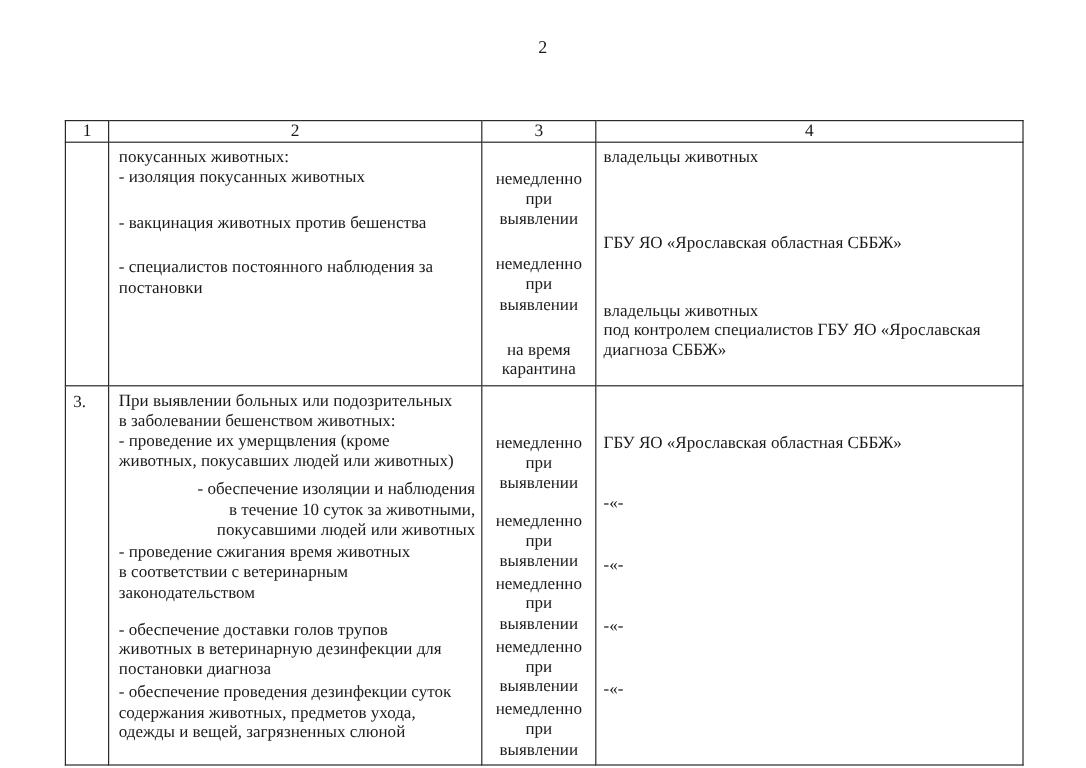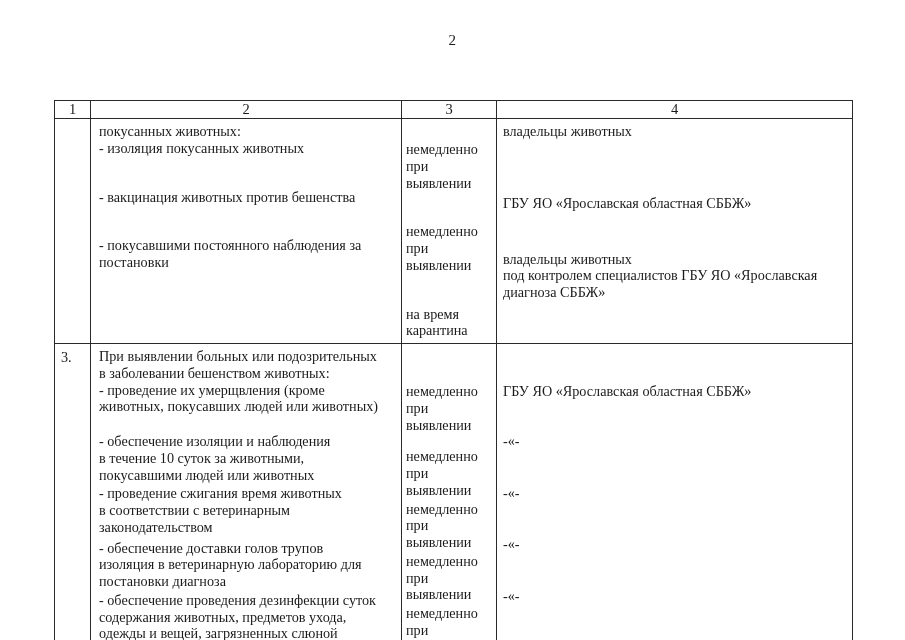--- a/index.html
+++ b/index.html
@@ -64,29 +64,30 @@
     text-align: left;
     padding: 5px 0 0 6px;
     font-size: 14.2px;
   }
   .c2 {
     padding: 4px 5px 4px 8px;
     text-align: left;
   }
   .c3 {
     padding: 4px 4px 4px 4px;
+    text-align: center;
     font-family: Liberation Serif, serif;
   }
   .c4 {
     padding: 4px 6px 4px 6px;
     text-align: left;
   }
   .line { display: block; }
   .grp { display: block; }
-  .grp + .grp { margin-top: 32px; }
+  .grp + .grp { margin-top: 21px; }
   .grp4 + .grp4 { margin-top: 15px; }
   .dash { letter-spacing: 0; }
 </style>
 </head>
 <body>
 
 <div class="page">
 
   <div class="page-number">2</div>
 
@@ -113,21 +114,21 @@
           <td>
             <div class="c2">
               <span class="grp">
                 <span class="line">покусанных животных:</span>
                 <span class="line">- изоляция покусанных животных</span>
               </span>
               <span class="grp">
                 <span class="line">- вакцинация животных против бешенства</span>
               </span>
               <span class="grp">
-                <span class="line">- покусавшими постоянного наблюдения за</span>
+                <span class="line">- специалистов постоянного наблюдения за</span>
                 <span class="line">постановки</span>
               </span>
             </div>
           </td>
           <td>
             <div class="c3">
               <span class="grp" style="margin-top:18px;display:block;">
                 <span class="line">немедленно</span>
                 <span class="line">при</span>
                 <span class="line">выявлении</span>
@@ -165,33 +166,33 @@
             <div class="c1">3.</div>
           </td>
           <td>
             <div class="c2">
               <span class="grp" style="display:block;">
                 <span class="line">При выявлении больных или подозрительных</span>
                 <span class="line">в заболевании бешенством животных:</span>
                 <span class="line">- проведение их умерщвления (кроме</span>
                 <span class="line">животных, покусавших людей или животных)</span>
               </span>
-              <span class="grp" style="display:block;margin-top:18px;">
+              <span class="grp" style="display:block;margin-top:7px;text-align:right;">
                 <span class="line">- обеспечение изоляции и наблюдения</span>
                 <span class="line">в течение 10 суток за животными,</span>
                 <span class="line">покусавшими людей или животных</span>
               </span>
               <span class="grp" style="display:block;margin-top:2px;">
                 <span class="line">- проведение сжигания время животных</span>
                 <span class="line">в соответствии с ветеринарным</span>
                 <span class="line">законодательством</span>
               </span>
-              <span class="grp" style="display:block;margin-top:4px;">
+              <span class="grp" style="display:block;margin-top:14px;">
                 <span class="line">- обеспечение доставки голов трупов</span>
-                <span class="line">изоляция в ветеринарную лабораторию для</span>
+                <span class="line">животных в ветеринарную дезинфекции для</span>
                 <span class="line">постановки диагноза</span>
               </span>
               <span class="grp" style="display:block;margin-top:2px;">
                 <span class="line">- обеспечение проведения дезинфекции суток</span>
                 <span class="line">содержания животных, предметов ухода,</span>
                 <span class="line">одежды и вещей, загрязненных слюной</span>
               </span>
             </div>
           </td>
           <td>

